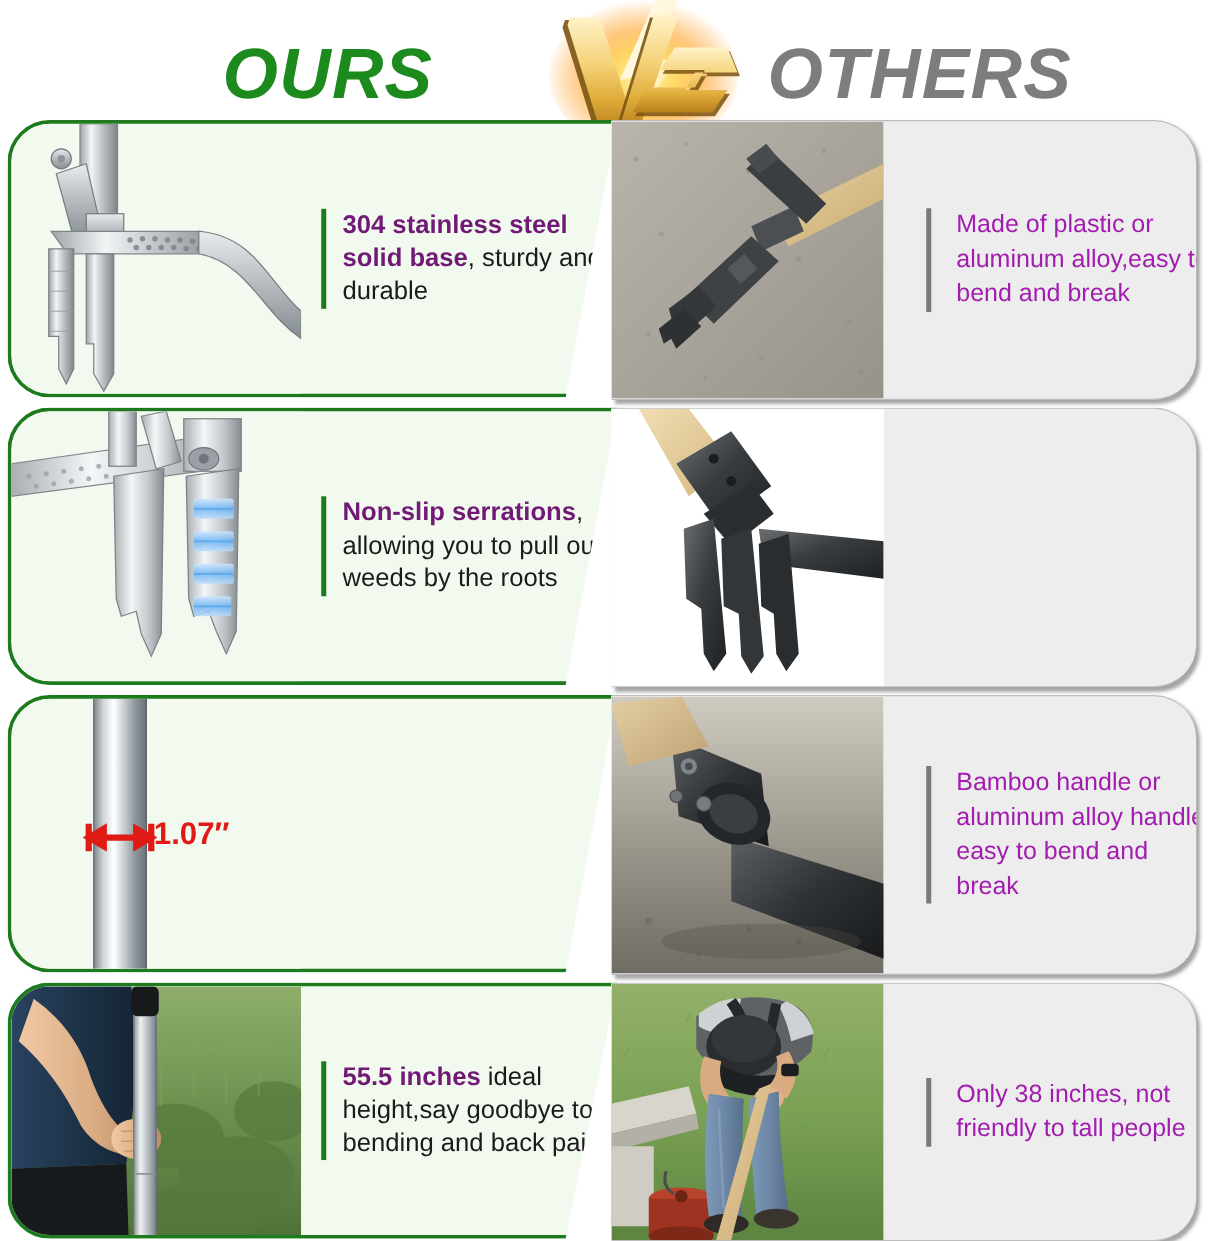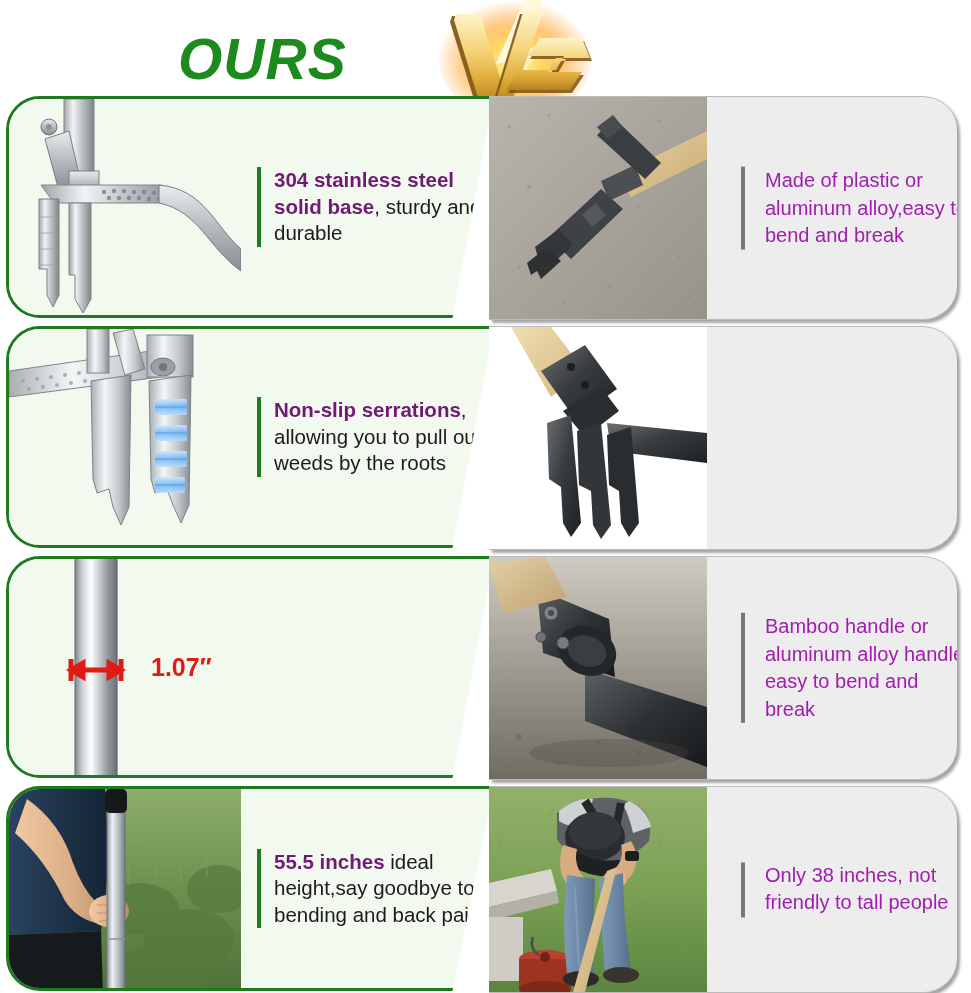--- a/index.html
+++ b/index.html
@@ -139,20 +139,21 @@
 
       <g>
         <path d="M152,44 L110,44 L98,62 L134,62 L126,76 L88,76 L76,96 L140,96 L152,78 L118,78 L126,64 L160,64 Z" fill="#7a5412" opacity=".85" transform="translate(2,3)"></path>
         <path d="M152,44 L110,44 L98,62 L134,62 L126,76 L88,76 L76,96 L140,96 L152,78 L118,78 L126,64 L160,64 Z" fill="url(#goldface)"></path>
       </g>
 
       <text x="-999" y="-999">VS</text>
     </svg>
   </div>
 
+  <div class="hdr-others">OTHERS</div>
 </div>
 
 <div class="row r1">
 
   <div class="ours-card">
     <div class="ours-clip">
       <div class="ours-inner">
 
         <div class="ours-photo">
           <svg class="ph" viewBox="0 0 232 222" preserveAspectRatio="none">
@@ -391,21 +392,21 @@
             <line x1="108" y1="0" x2="108" y2="222" stroke="#5e6569" stroke-width="1.2"></line>
 
             <g stroke="#e01b16" stroke-width="5" fill="#e01b16">
               <line x1="62" y1="111" x2="112" y2="111"></line>
               <polygon points="62,111 74,104 74,118"></polygon>
               <polygon points="112,111 100,104 100,118"></polygon>
               <line x1="62" y1="100" x2="62" y2="122"></line>
               <line x1="112" y1="100" x2="112" y2="122"></line>
             </g>
           </svg>
-          <div class="dimlabel" style="left:114px;top:94px;margin-left:28px;">1.07″</div>
+          <div class="dimlabel" style="left:114px;top:94px;">1.07″</div>
         </div>
 
       </div>
     </div>
   </div>
 
   <div class="others-card">
     <div class="others-photo">
       <svg class="ph" viewBox="0 0 218 222" preserveAspectRatio="none">
         <defs>

